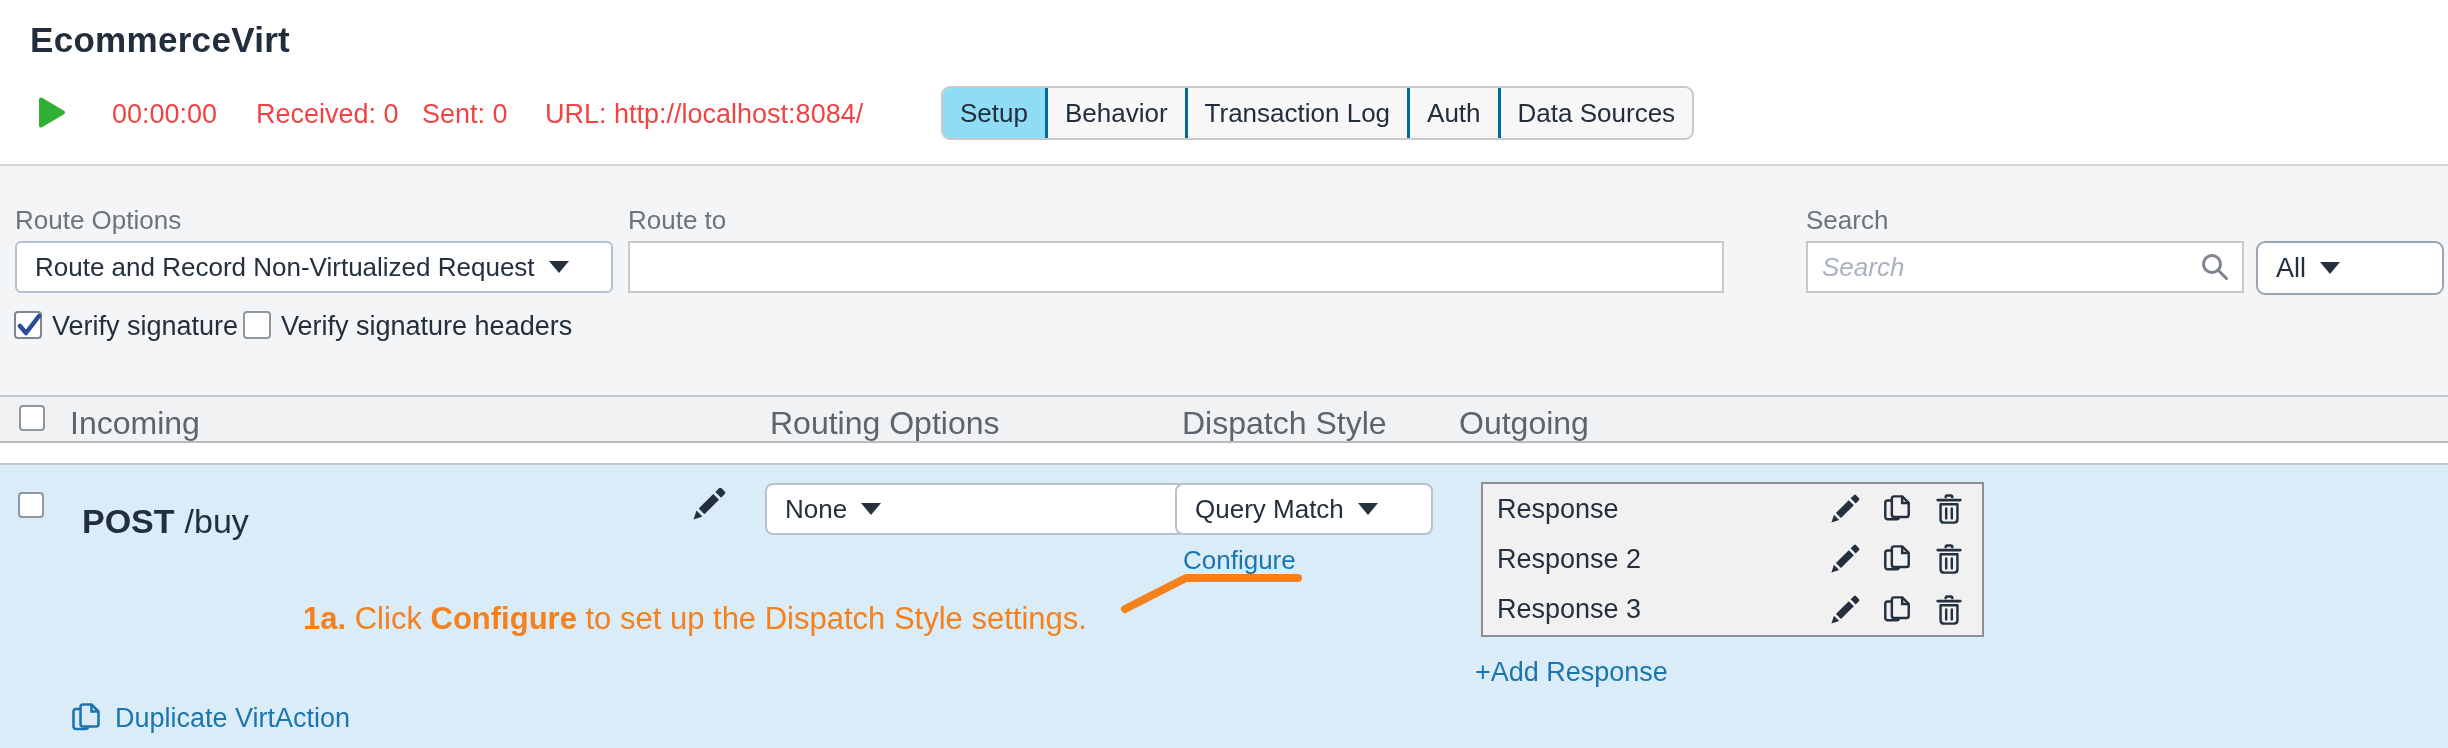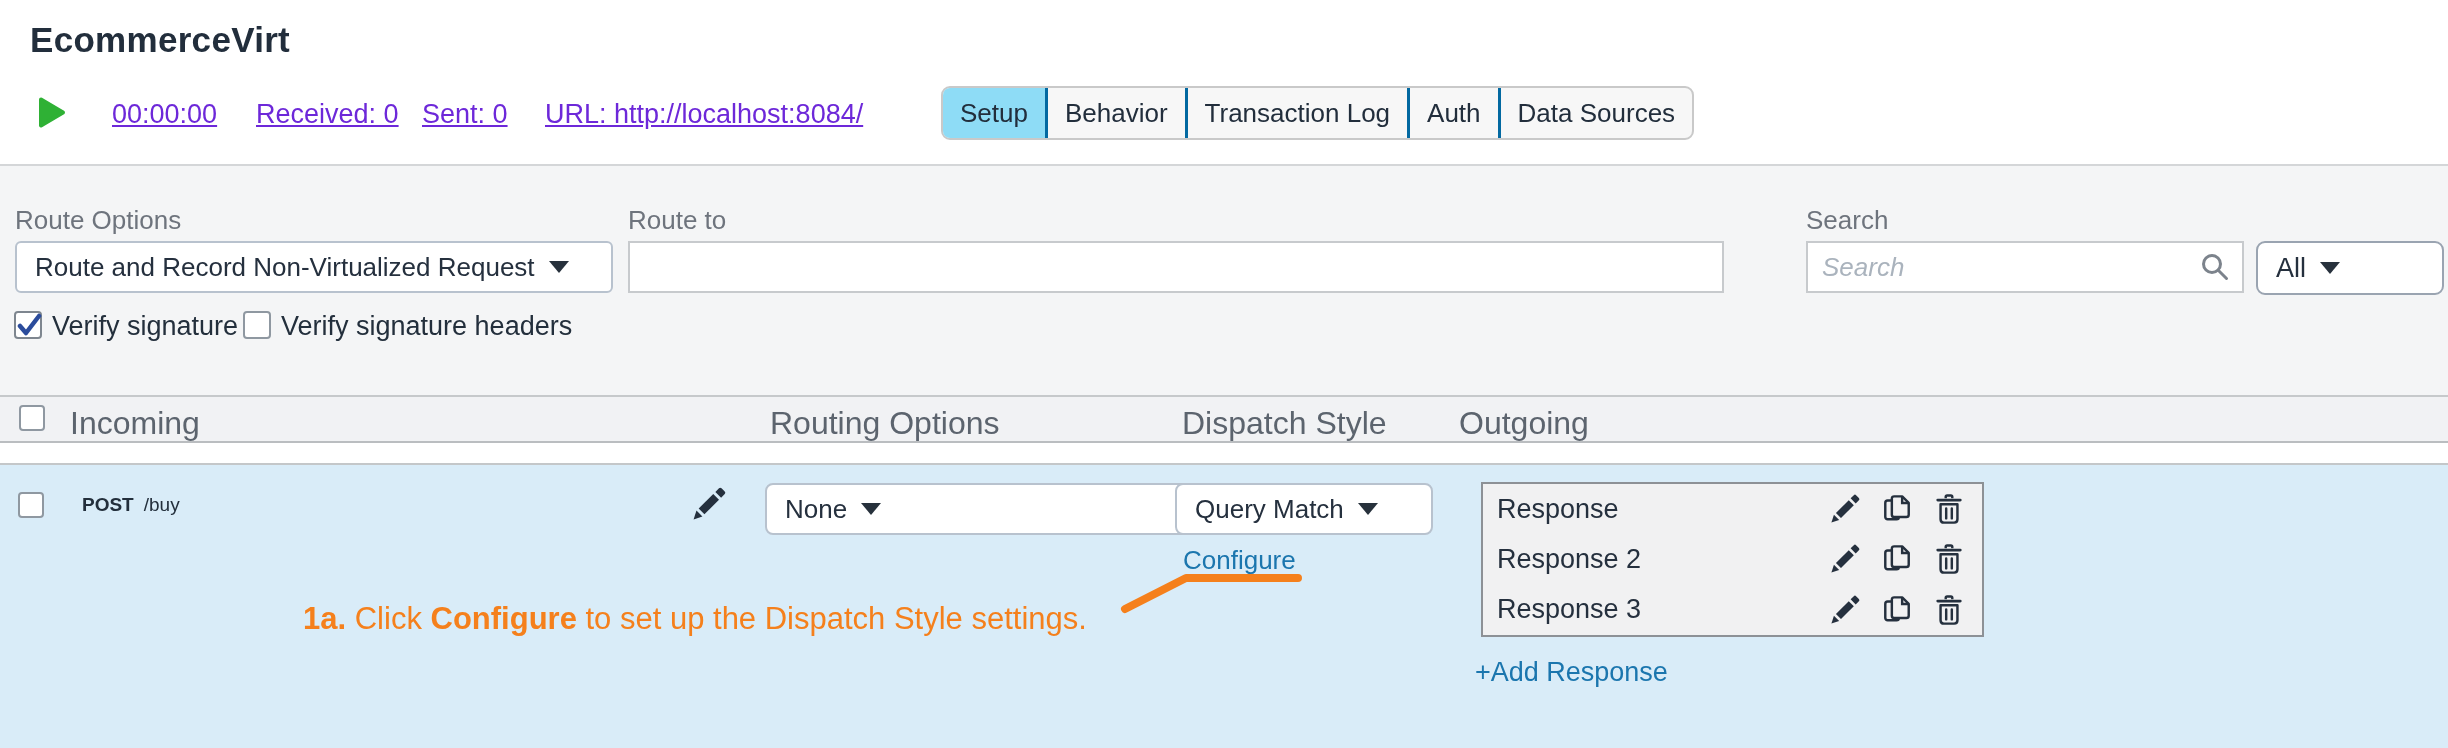--- a/index.html
+++ b/index.html
@@ -2,21 +2,21 @@
 <html><head>
 <meta charset="utf-8">
 <style>
   html,body{margin:0;padding:0;background:#fff;}
   .page{position:relative;width:2448px;height:748px;background:#ffffff;
         font-family:"Liberation Sans",sans-serif;color:#25303e;overflow:hidden;}
   .abs{position:absolute;}
 
   
   .title{left:30px;top:20px;font-size:35px;font-weight:600;color:#222e3c;letter-spacing:.3px;}
-  .tbar-txt{top:99px;font-size:27px;color:#6d28d9;white-space:nowrap;text-decoration:underline;}
+  .tbar-txt{top:99px;font-size:27px;color:#ef4444;white-space:nowrap;}
   .play-btn{left:38px;top:96px;width:28px;height:33px;cursor:pointer;}
 
   .tabbar{left:941px;top:86px;height:54px;display:flex;align-items:stretch;
           background:#f7f7f7;border:2px solid #c9c9c9;border-radius:9px;
           box-sizing:border-box;overflow:hidden;}
   .tab{display:flex;align-items:center;padding:0 17px;font-size:26px;color:#222e3c;
        border-left:3px solid #0369a1;cursor:pointer;white-space:nowrap;}
   .tab:first-child{border-left:none;}
   .tab.active{background:#8edcf6;}
 
@@ -46,21 +46,21 @@
   .cb-label{font-size:27px;color:#232f3c;white-space:nowrap;}
 
   
   .thead{left:0;top:395px;width:2448px;height:48px;background:#f1f2f4;
          border-top:2px solid #c6c9cb;border-bottom:2px solid #babdc0;box-sizing:border-box;}
   .th-label{top:405px;font-size:32px;color:#5c646e;white-space:nowrap;}
 
   
   .vrow{left:0;top:463px;width:2448px;height:285px;background:#d9ecf8;
         border-top:2px solid #c4c7c9;box-sizing:border-box;}
-  .method{font-size:19px;color:#232f3c;white-space:nowrap;}
+  .method{font-size:34px;color:#232f3c;white-space:nowrap;margin-top:8px;}
   .method b{font-weight:700;margin-right:10px;}
   .icon-btn{cursor:pointer;line-height:0;}
   .link{color:#1b76ae;font-size:27px;cursor:pointer;white-space:nowrap;}
 
   .resp-box{left:1461px;top:482px;width:503px;height:155px;background:#f1f1f2;
             border:2px solid #8d9196;box-sizing:border-box;display:flex;
             flex-direction:column;margin-left:20px;--icon-bg:#f1f1f2;}
   .resp-row{flex:1;display:flex;align-items:center;padding:0 18px 0 14px;color:#25303e;}
   .resp-row .rname{flex:1;font-size:27px;}
   .resp-icons{display:flex;align-items:center;gap:22px;}
@@ -228,20 +228,28 @@
   </div>
   <div class="abs link" style="left:1475px;top:657px;">+Add Response</div>
 
   <div class="abs annotation">
     <span class="bold">1a.</span><span> Click </span><span class="bold">Configure</span><span> to set up the Dispatch Style settings.</span>
   </div>
   <svg class="abs" style="left:1100px;top:555px;" width="230" height="70" viewBox="0 0 230 70">
     <polyline points="25,54 86,23 198,23" fill="none" stroke="#f5801c" stroke-width="8" stroke-linecap="round" stroke-linejoin="round"></polyline>
   </svg>
 
+  <div class="abs action-link" style="left:70px;top:702px;">
+    <svg width="32" height="32" viewBox="0 0 32 32">
+        <rect x="3.5" y="7" width="14.5" height="20" rx="2.5" fill="none" stroke="currentColor" stroke-width="2.6"></rect>
+        <path d="M13 2.5 H21.5 L28.5 9.5 V22 Q28.5 24.5 26 24.5 H13 Q10.5 24.5 10.5 22 V5 Q10.5 2.5 13 2.5 Z" style="fill:var(--icon-bg)" stroke="currentColor" stroke-width="2.6" stroke-linejoin="round"></path>
+        <path d="M21.5 3 V9.5 H28" fill="none" stroke="currentColor" stroke-width="2.6"></path>
+      </svg>
+    <span>Duplicate VirtAction</span>
+  </div>
   <div class="abs action-link" style="left:373px;top:702px;margin-top:48px;">
     <svg width="32" height="32" viewBox="0 0 32 32">
         <path d="M12.5 4.5 V3 Q12.5 1.5 14 1.5 H18 Q19.5 1.5 19.5 3 V4.5" fill="none" stroke="currentColor" stroke-width="2.6"></path>
         <path d="M4 6.5 H28" stroke="currentColor" stroke-width="3" stroke-linecap="round"></path>
         <path d="M7 11 H25 V27 Q25 30.5 21.5 30.5 H10.5 Q7 30.5 7 27 Z" fill="none" stroke="currentColor" stroke-width="2.6" stroke-linejoin="round"></path>
         <path d="M13 15.5 V26 M19 15.5 V26" stroke="currentColor" stroke-width="2.6" stroke-linecap="round"></path>
       </svg>
     <span>Remove VirtAction</span>
   </div>
 

